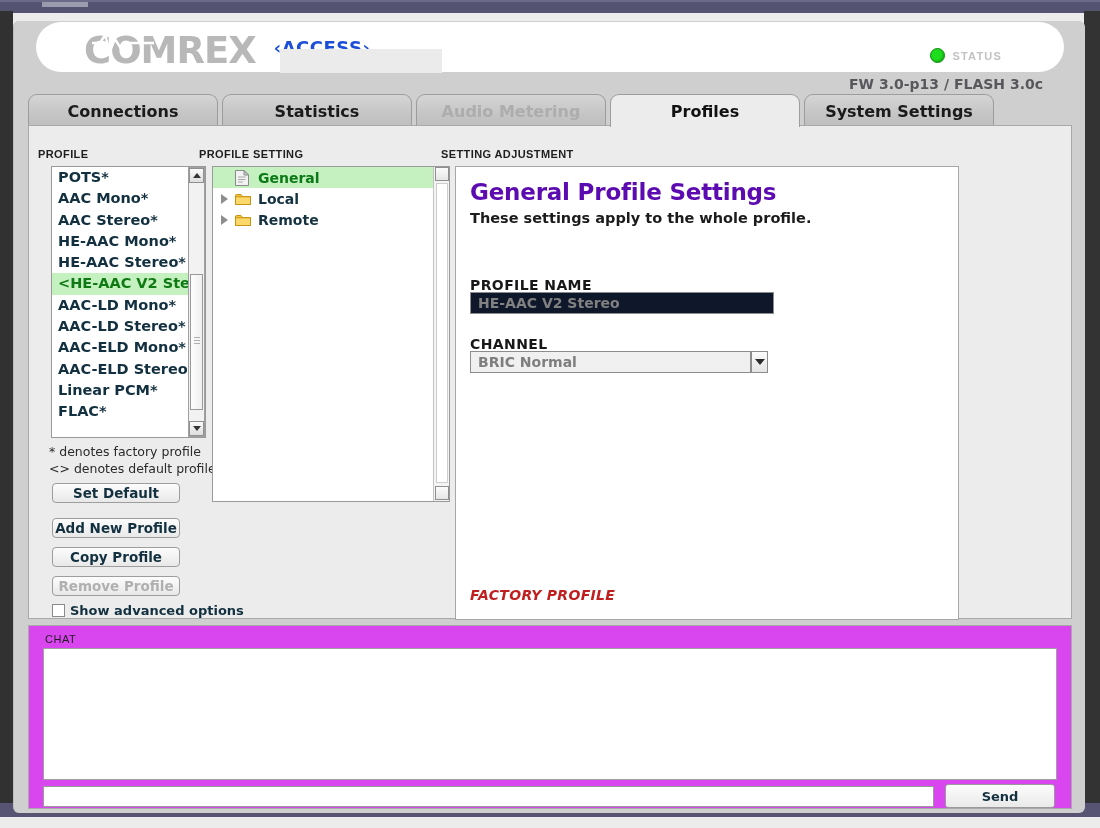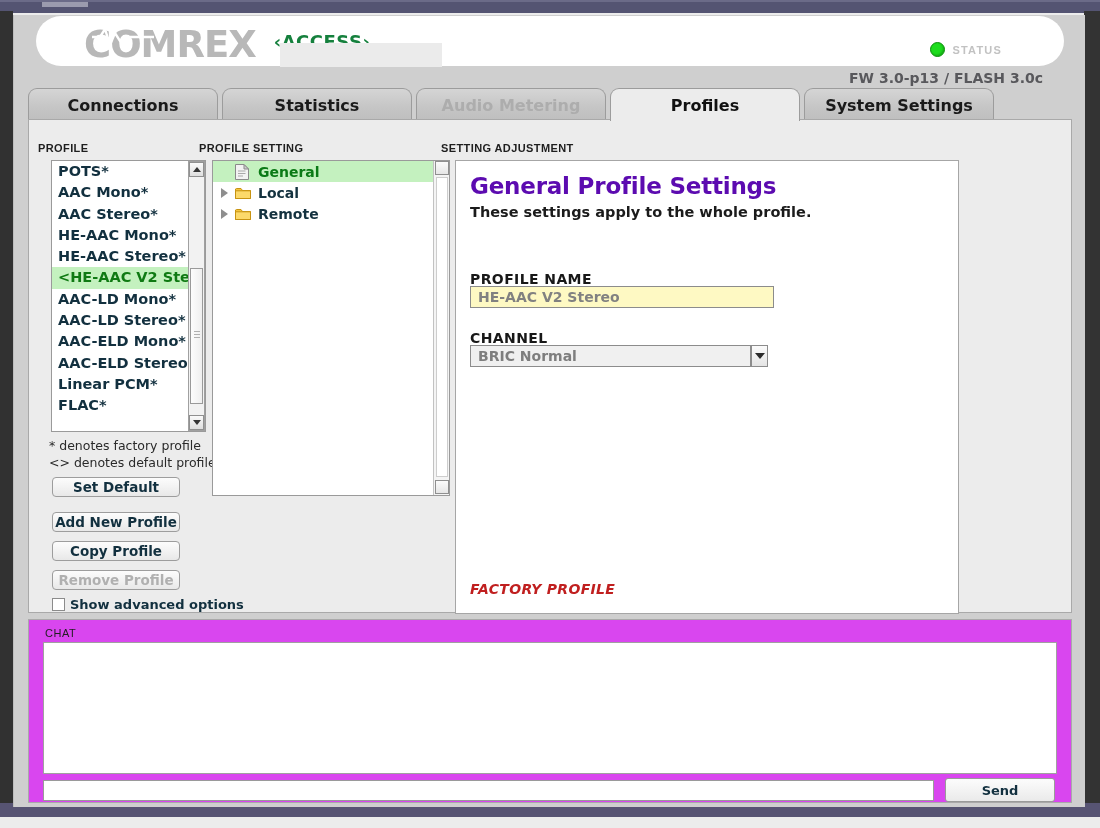--- a/index.html
+++ b/index.html
@@ -43,24 +43,25 @@
     background: #313131;
   }
   .frame-right {
     position: absolute;
     left: 1084px; top: 11px;
     width: 16px; height: 792px;
     background: #333333;
   }
   .window-body {
     position: absolute;
-    left: 13px; top: 15px;
+    left: 13px; top: 21px;
     width: 1071px; height: 792px;
     background: #cfcfcf;
     border-left: 1px solid #bdbdbd;
+    border-radius: 6px;
   }
 
   
   .header {
     position: absolute;
     left: 22px; top: 1px;
     width: 1028px; height: 50px;
     background: #ffffff;
     border-radius: 25px;
   }
@@ -84,21 +85,21 @@
     left: 56px; top: 10px;
     width: 62px; height: 22px;
     pointer-events: none;
   }
   .logo-access {
     margin-left: 18px;
     margin-top: 3px;
     font-family: "DejaVu Sans", sans-serif;
     font-size: 18px;
     font-weight: bold;
-    color: #15803d;
+    color: #1d4ed8;
     letter-spacing: 0.5px;
   }
   .logo-access-bar {
     position: absolute;
     left: 244px; top: 27px;
     width: 162px; height: 24px;
     background: #ebebeb;
   }
   .status-wrap {
     position: absolute;
@@ -391,21 +392,21 @@
   .field-label {
     position: absolute;
     font-family: "DejaVu Sans", sans-serif;
     font-size: 14px;
     font-weight: bold;
     letter-spacing: 0.4px;
     color: #181818;
   }
   .text-input {
     position: absolute;
-    background: #fef9c3;
+    background: #0f172a;
     border: 1px solid #8c8c8c;
     box-sizing: border-box;
     font-family: "DejaVu Sans", sans-serif;
     font-size: 14px;
     font-weight: bold;
     color: #818181;
     padding: 0 7px;
     line-height: 20px;
     outline: none;
   }

